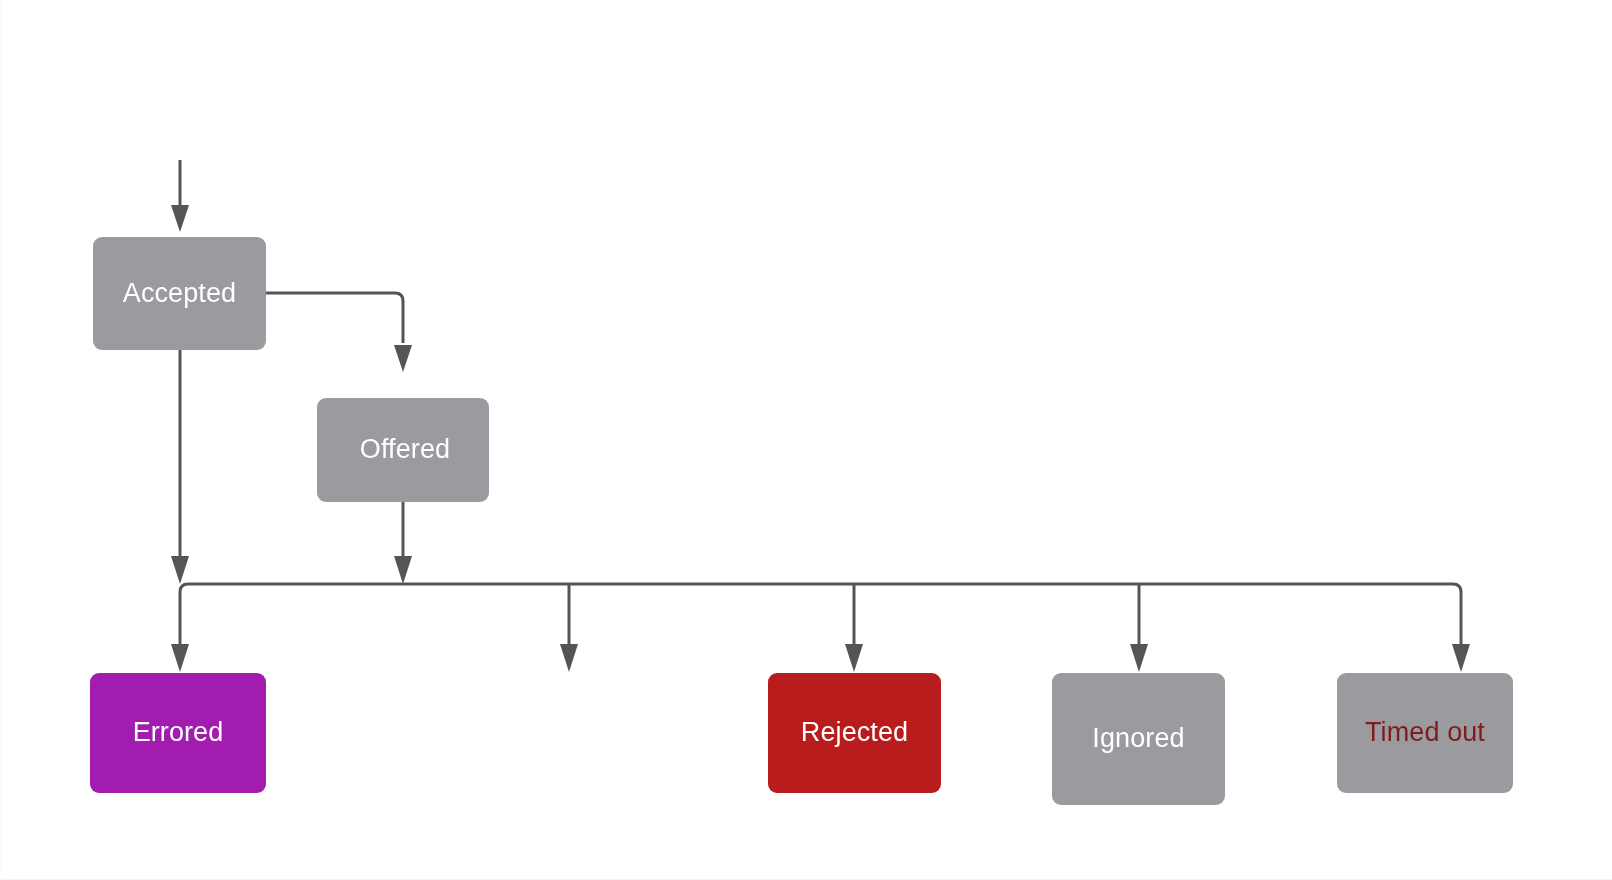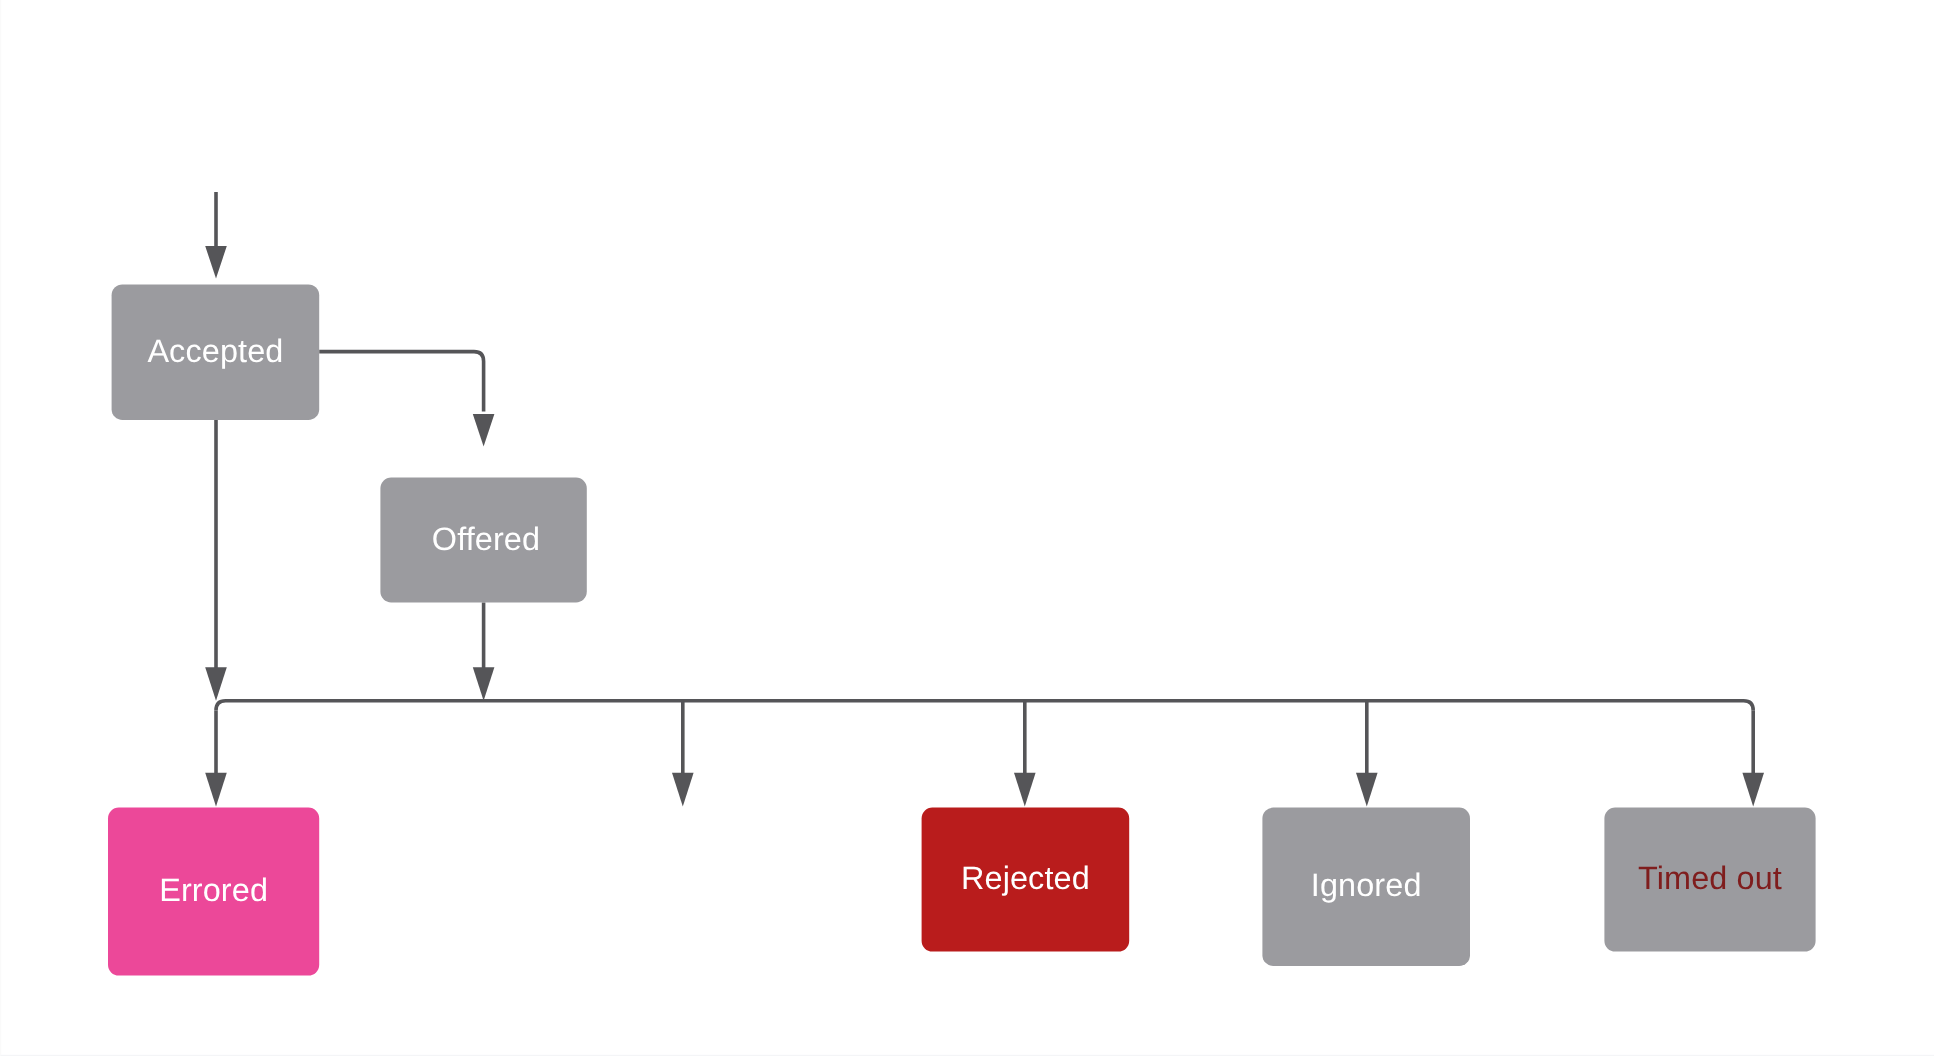--- a/index.html
+++ b/index.html
@@ -127,21 +127,21 @@
 
 
   <div class="node rect" id="node-qualified" style="left: 92px; top: 237px; width: 173px; height: 113px; background: rgb(155, 155, 159); color: rgb(255, 255, 255);">
     <span class="node-label">Accepted</span>
   </div>
 
   <div class="node rect" id="node-offered" style="left: 316px; top: 398px; width: 172px; height: 104px; background: rgb(155, 155, 159); color: rgb(255, 255, 255); padding-left: 14px;">
     <span class="node-label">Offered</span>
   </div>
 
-  <div class="node rect" id="node-errored" style="left: 89px; top: 673px; width: 176px; height: 140px; background: #ec4899; color: rgb(255, 255, 255); text-align: right;">
+  <div class="node rect" id="node-errored" style="left: 89px; top: 673px; width: 176px; height: 120px; background: #a21caf; color: rgb(255, 255, 255); text-align: right;">
     <span class="node-label">Errored</span>
   </div>
 
 
   <div class="node rect" id="node-rejected" style="left: 767px; top: 673px; width: 173px; height: 120px; background: #b91c1c; color: rgb(255, 255, 255);">
     <span class="node-label">Rejected</span>
   </div>
 
   <div class="node rect" id="node-ignored" style="left: 1051px; top: 673px; width: 173px; height: 132px; background: rgb(155, 155, 159); color: rgb(255, 255, 255);">
     <span class="node-label">Ignored</span>

